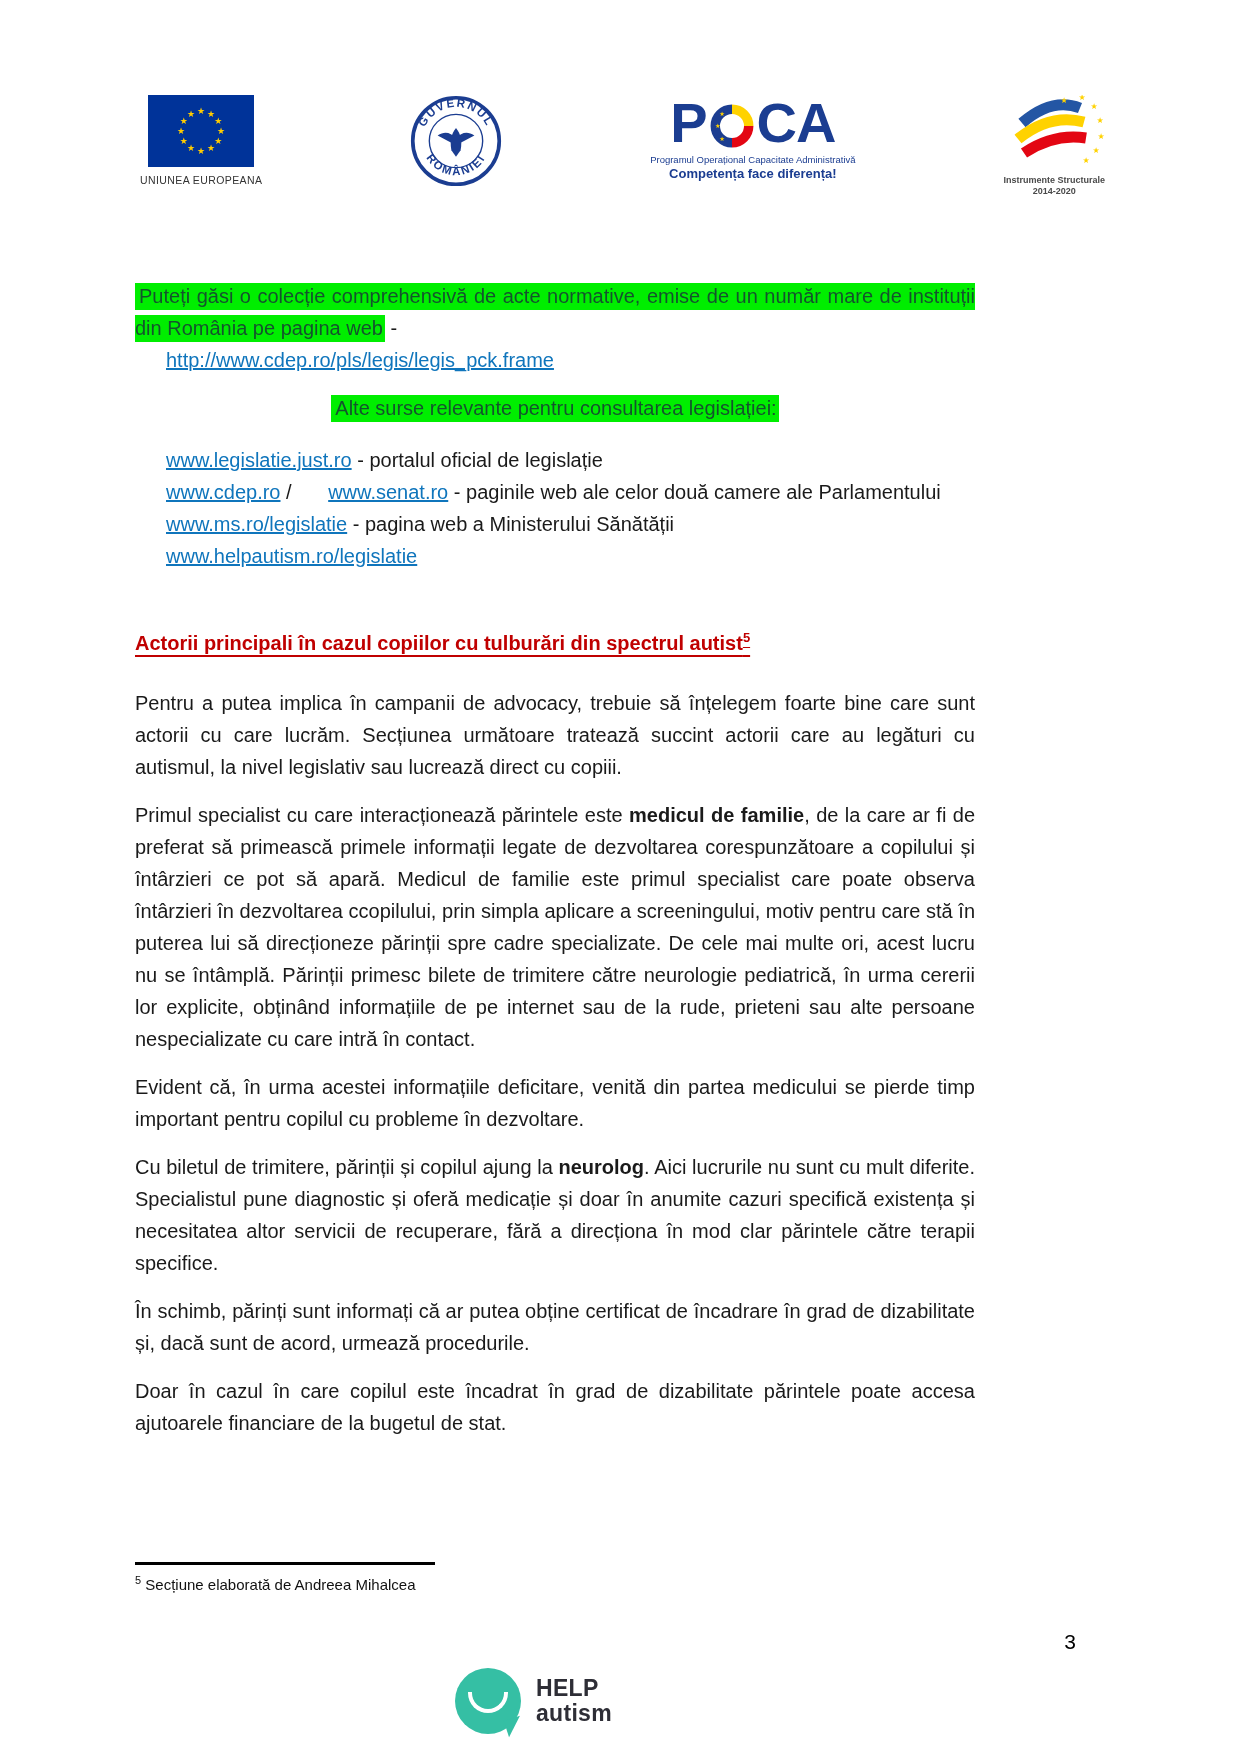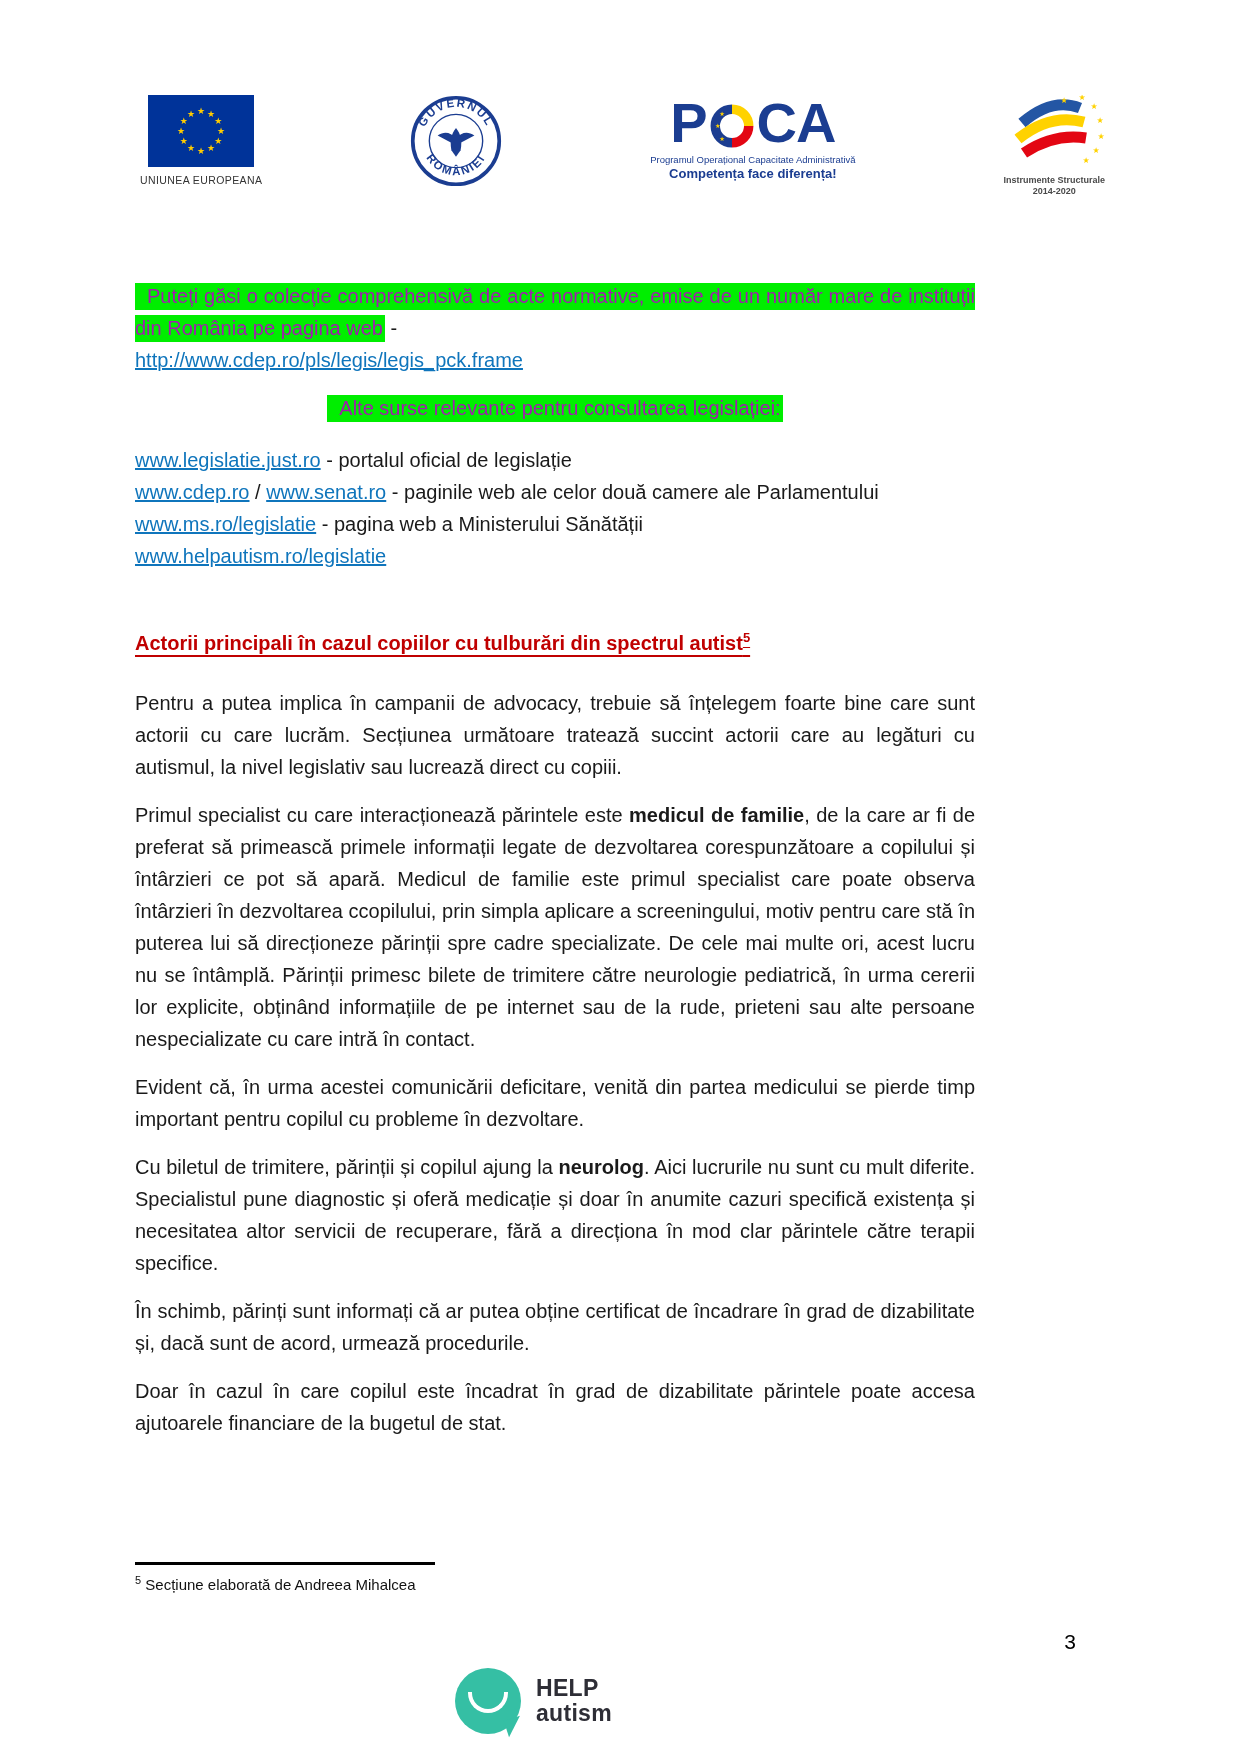--- a/index.html
+++ b/index.html
@@ -24,22 +24,22 @@
   .logos{position:absolute;top:95px;left:140px;width:965px;display:flex;justify-content:space-between;align-items:flex-start;}
   .logo-block{display:flex;flex-direction:column;align-items:center;}
   .logo-label{font-size:10.5px;letter-spacing:.4px;color:#333;margin-top:7px;text-align:center;}
   .poca-word{display:flex;align-items:center;font-size:56px;font-weight:bold;color:var(--brand-blue);line-height:56px;letter-spacing:-1px;}
   .poca-o{margin:0 2px;transform:translateY(3px);}
   .poca-sub{font-size:9.5px;color:var(--brand-blue);margin-top:3px;text-align:right;}
   .poca-slogan{font-size:13px;font-weight:bold;color:var(--brand-blue);margin-top:1px;text-align:center;}
   .is-label{font-size:9px;font-weight:bold;color:#4a4a4a;line-height:11px;text-align:center;margin-top:4px;}
   
   .content{position:absolute;left:135px;top:280px;width:840px;font-size:20px;line-height:32px;}
-  mark{background:var(--highlight-green);color:#a21caf;padding:2px 2px 3px 12px;}
-  .doc-link{color:var(--link-blue);text-decoration:underline;cursor:pointer;}
+  mark{background:var(--highlight-green);color:#14532d;padding:2px 2px 3px 4px;}
+  .doc-link{color:var(--link-blue);text-decoration:underline;cursor:pointer;margin-left:31px;}
   .intro{margin:0 0 16px;text-align:justify;}
   .hl-line{margin:0 0 20px;text-align:center;}
   .links-list{margin:0;}
   .link-line{margin:0;}
   .section-heading{margin:50px 0 28px;font-size:20px;line-height:32px;font-weight:bold;color:var(--heading-red);
     text-decoration:underline;text-decoration-thickness:2px;text-underline-offset:5px;}
   .section-heading sup{font-size:13px;text-decoration:underline;}
   .body-para{margin:0 0 16px;text-align:justify;}
   
   .footnote-block{position:absolute;left:135px;top:1562px;width:840px;}
@@ -158,21 +158,21 @@
         <div class="link-line"><a href="#" class="doc-link">www.cdep.ro</a><span> / </span><a href="#" class="doc-link">www.senat.ro</a><span> - paginile web ale celor două camere ale Parlamentului</span></div>
         <div class="link-line"><a href="#" class="doc-link">www.ms.ro/legislatie</a><span> - pagina web a Ministerului Sănătății</span></div>
         <div class="link-line"><a href="#" class="doc-link">www.helpautism.ro/legislatie</a></div>
       </div>
 
     <h2 class="section-heading"><span>Actorii principali în cazul copiilor cu tulburări din spectrul autist</span><sup>5</sup></h2>
 
     <div>
         <p class="body-para"><span>Pentru a putea implica în campanii de advocacy, trebuie să înțelegem foarte bine care sunt actorii cu care lucrăm. Secțiunea următoare tratează succint actorii care au legături cu autismul, la nivel legislativ sau lucrează direct cu copiii.</span></p>
         <p class="body-para"><span>Primul specialist cu care interacționează părintele este </span><strong>medicul de familie</strong><span>, de la care ar fi de preferat să primească primele informații legate de dezvoltarea corespunzătoare a copilului și întârzieri ce pot să apară. Medicul de familie este primul specialist care poate observa întârzieri în dezvoltarea ccopilului, prin simpla aplicare a screeningului, motiv pentru care stă în puterea lui să direcționeze părinții spre cadre specializate. De cele mai multe ori, acest lucru nu se întâmplă. Părinții primesc bilete de trimitere către neurologie pediatrică, în urma cererii lor explicite, obținând informațiile de pe internet sau de la rude, prieteni sau alte persoane nespecializate cu care intră în contact.</span></p>
-        <p class="body-para"><span>Evident că, în urma acestei comunicării deficitare, venită din partea medicului se pierde timp important pentru copilul cu probleme în dezvoltare.</span></p>
+        <p class="body-para"><span>Evident că, în urma acestei informațiile deficitare, venită din partea medicului se pierde timp important pentru copilul cu probleme în dezvoltare.</span></p>
         <p class="body-para"><span>Cu biletul de trimitere, părinții și copilul ajung la </span><strong>neurolog</strong><span>. Aici lucrurile nu sunt cu mult diferite. Specialistul pune diagnostic și oferă medicație și doar în anumite cazuri specifică existența și necesitatea altor servicii de recuperare, fără a direcționa în mod clar părintele către terapii specifice.</span></p>
         <p class="body-para"><span>În schimb, părinți sunt informați că ar putea obține certificat de încadrare în grad de dizabilitate și, dacă sunt de acord, urmează procedurile.</span></p>
         <p class="body-para"><span>Doar în cazul în care copilul este încadrat în grad de dizabilitate părintele poate accesa ajutoarele financiare de la bugetul de stat.</span></p>
       </div>
   </main>
 
   <div class="footnote-block">
     <div class="footnote-rule"></div>
     <div class="footnote-text">
       <sup>5</sup>

